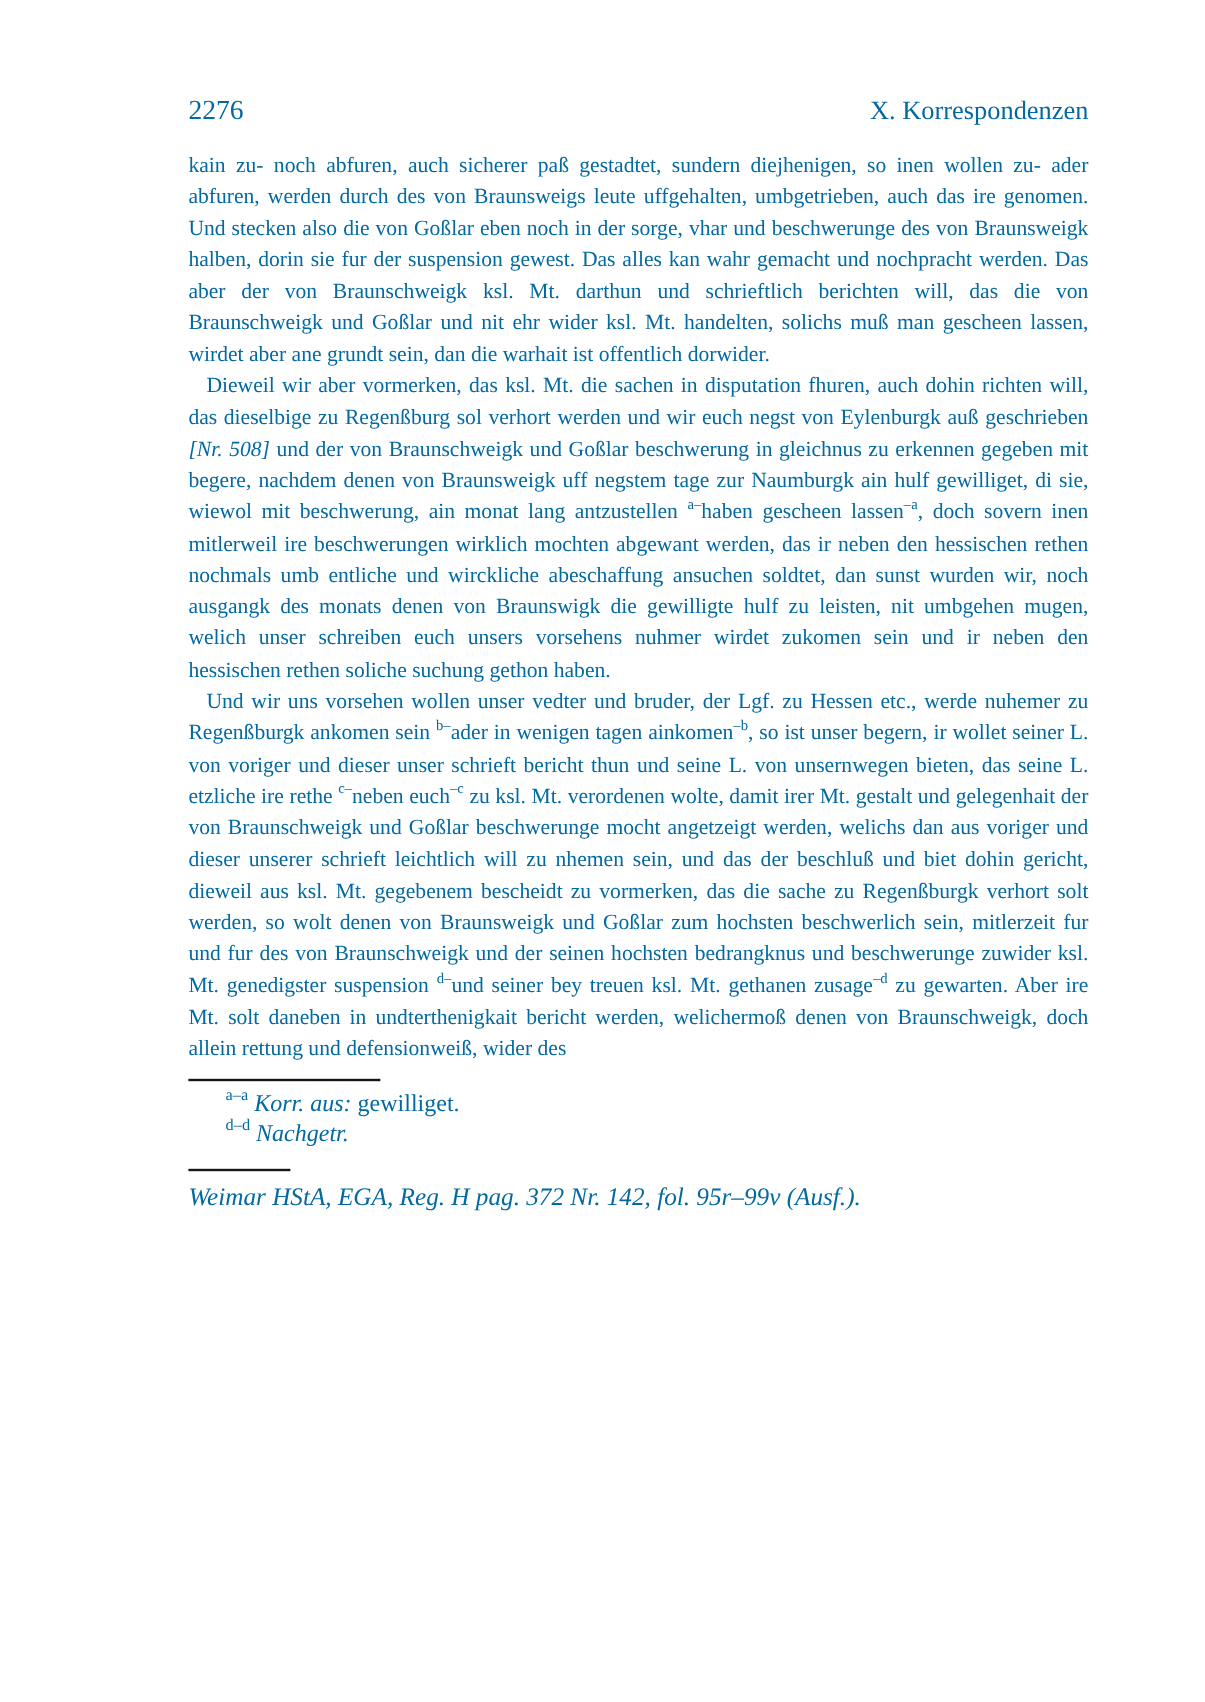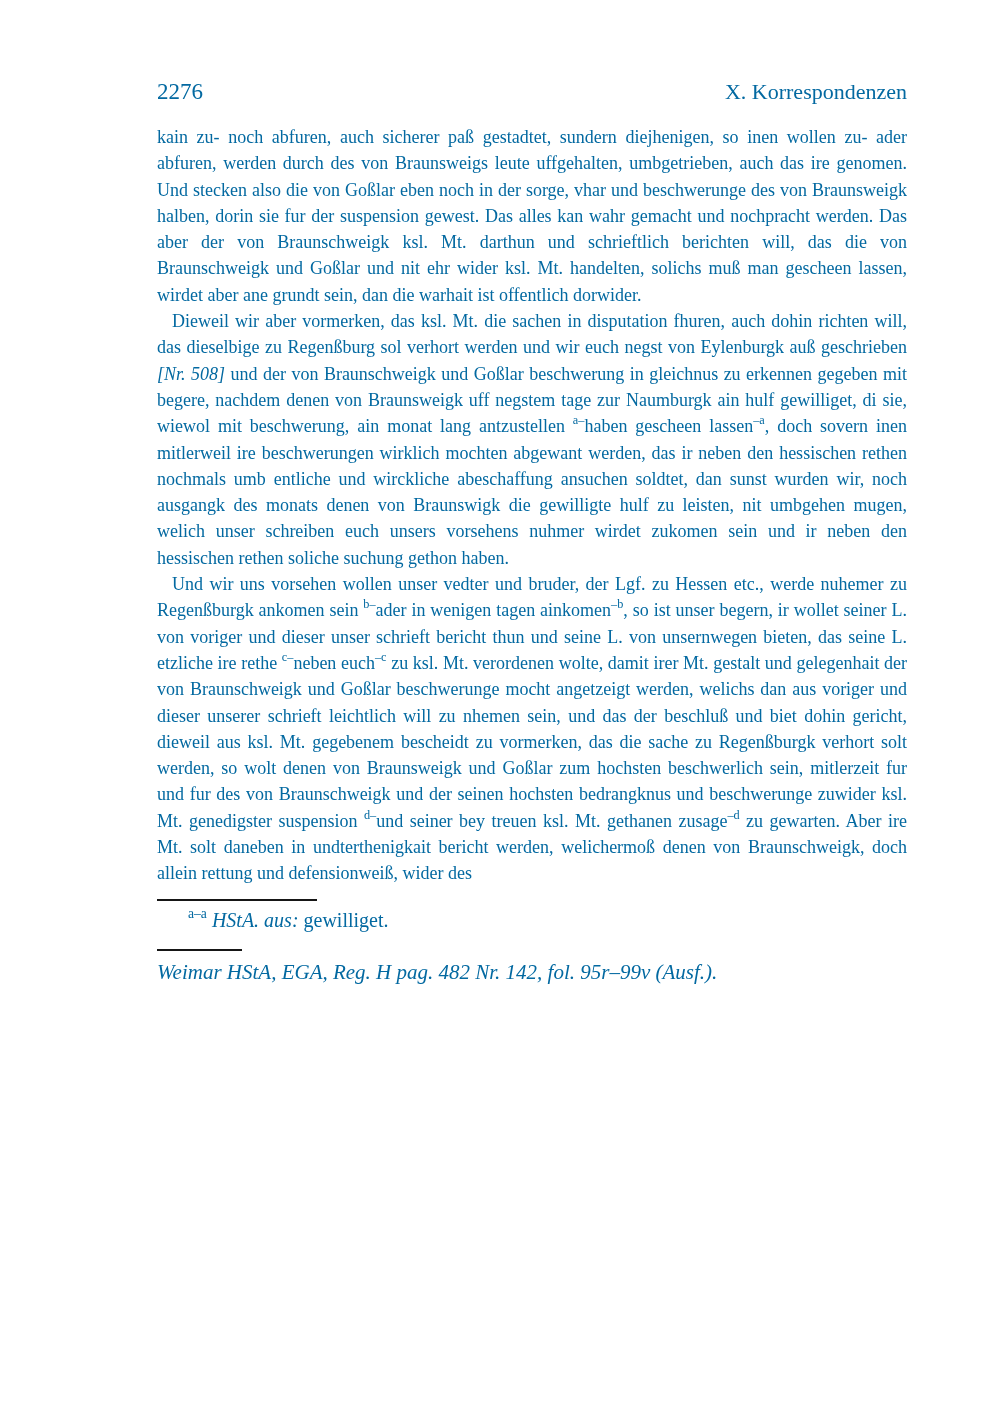--- a/index.html
+++ b/index.html
@@ -96,20 +96,21 @@
 
   <div class="body-text" id="body-text">
       <p class="para">kain zu- noch abfuren, auch sicherer paß gestadtet, sundern diejhenigen, so inen wollen zu- ader abfuren, werden durch des von Braunsweigs leute uffgehalten, umbgetrieben, auch das ire genomen. Und stecken also die von Goßlar eben noch in der sorge, vhar und beschwerunge des von Braunsweigk halben, dorin sie fur der suspension gewest. Das alles kan wahr gemacht und nochpracht werden. Das aber der von Braunschweigk ksl. Mt. darthun und schrieftlich berichten will, das die von Braunschweigk und Goßlar und nit ehr wider ksl. Mt. handelten, solichs muß man gescheen lassen, wirdet aber ane grundt sein, dan die warhait ist offentlich dorwider.</p>
       <p class="para indent">Dieweil wir aber vormerken, das ksl. Mt. die sachen in disputation fhuren, auch dohin richten will, das dieselbige zu Regenßburg sol verhort werden und wir euch negst von Eylenburgk auß geschrieben <i>[Nr. 508]</i> und der von Braunschweigk und Goßlar beschwerung in gleichnus zu erkennen gegeben mit begere, nachdem denen von Braunsweigk uff negstem tage zur Naumburgk ain hulf gewilliget, di sie, wiewol mit beschwerung, ain monat lang antzustellen <sup class="note">a–</sup>haben gescheen lassen<sup class="note">–a</sup>, doch sovern inen mitlerweil ire beschwerungen wirklich mochten abgewant werden, das ir neben den hessischen rethen nochmals umb entliche und wirckliche abeschaffung ansuchen soldtet, dan sunst wurden wir, noch ausgangk des monats denen von Braunswigk die gewilligte hulf zu leisten, nit umbgehen mugen, welich unser schreiben euch unsers vorsehens nuhmer wirdet zukomen sein und ir neben den hessischen rethen soliche suchung gethon haben.</p>
       <p class="para indent">Und wir uns vorsehen wollen unser vedter und bruder, der Lgf. zu Hessen etc., werde nuhemer zu Regenßburgk ankomen sein <sup class="note">b–</sup>ader in wenigen tagen ainkomen<sup class="note">–b</sup>, so ist unser begern, ir wollet seiner L. von voriger und dieser unser schrieft bericht thun und seine L. von unsernwegen bieten, das seine L. etzliche ire rethe <sup class="note">c–</sup>neben euch<sup class="note">–c</sup> zu ksl. Mt. verordenen wolte, damit irer Mt. gestalt und gelegenhait der von Braunschweigk und Goßlar beschwerunge mocht angetzeigt werden, welichs dan aus voriger und dieser unserer schrieft leichtlich will zu nhemen sein, und das der beschluß und biet dohin gericht, dieweil aus ksl. Mt. gegebenem bescheidt zu vormerken, das die sache zu Regenßburgk verhort solt werden, so wolt denen von Braunsweigk und Goßlar zum hochsten beschwerlich sein, mitlerzeit fur und fur des von Braunschweigk und der seinen hochsten bedrangknus und beschwerunge zuwider ksl. Mt. genedigster suspension <sup class="note">d–</sup>und seiner bey treuen ksl. Mt. gethanen zusage<sup class="note">–d</sup> zu gewarten. Aber ire Mt. solt daneben in undterthenigkait bericht werden, welichermoß denen von Braunschweigk, doch allein rettung und defensionweiß, wider des</p>
     </div>
 
   <div class="footnote-rule"></div>
 
   <div class="footnotes" id="footnotes">
-      <div class="footnote"><sup class="note">a–a</sup> <i>HStA. aus:</i> gewilliget.</div>
+      <div class="footnote"><sup class="note">a–a</sup> <i>Korr. aus:</i> gewilliget.</div>
+      <div class="footnote"><sup class="note">d–d</sup> <i>Nachgetr.</i></div>
     </div>
 
   <div class="source-rule"></div>
 
-  <div class="source-line">Weimar HStA, EGA, Reg. H pag. 482 Nr. 142, fol. 95r–99v (Ausf.).</div>
+  <div class="source-line">Weimar HStA, EGA, Reg. H pag. 372 Nr. 142, fol. 95r–99v (Ausf.).</div>
 
 </div>
 
 </body></html>

